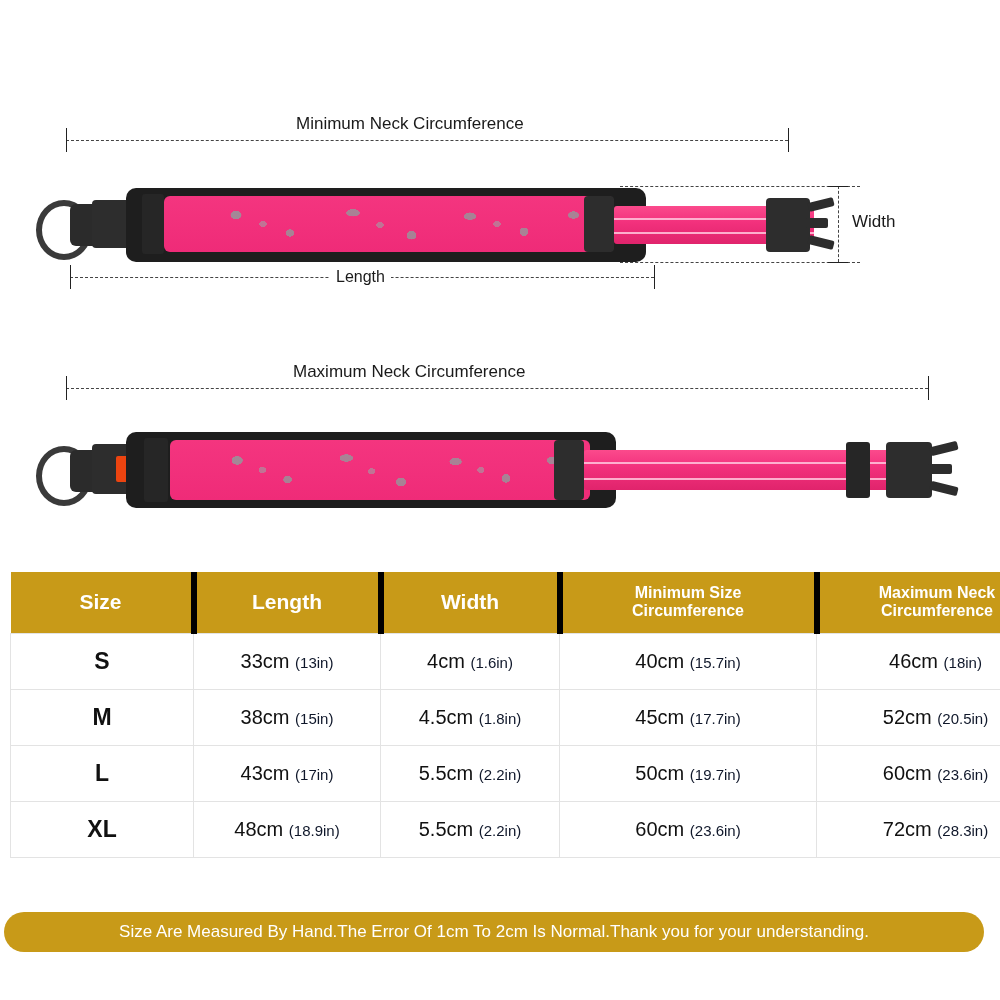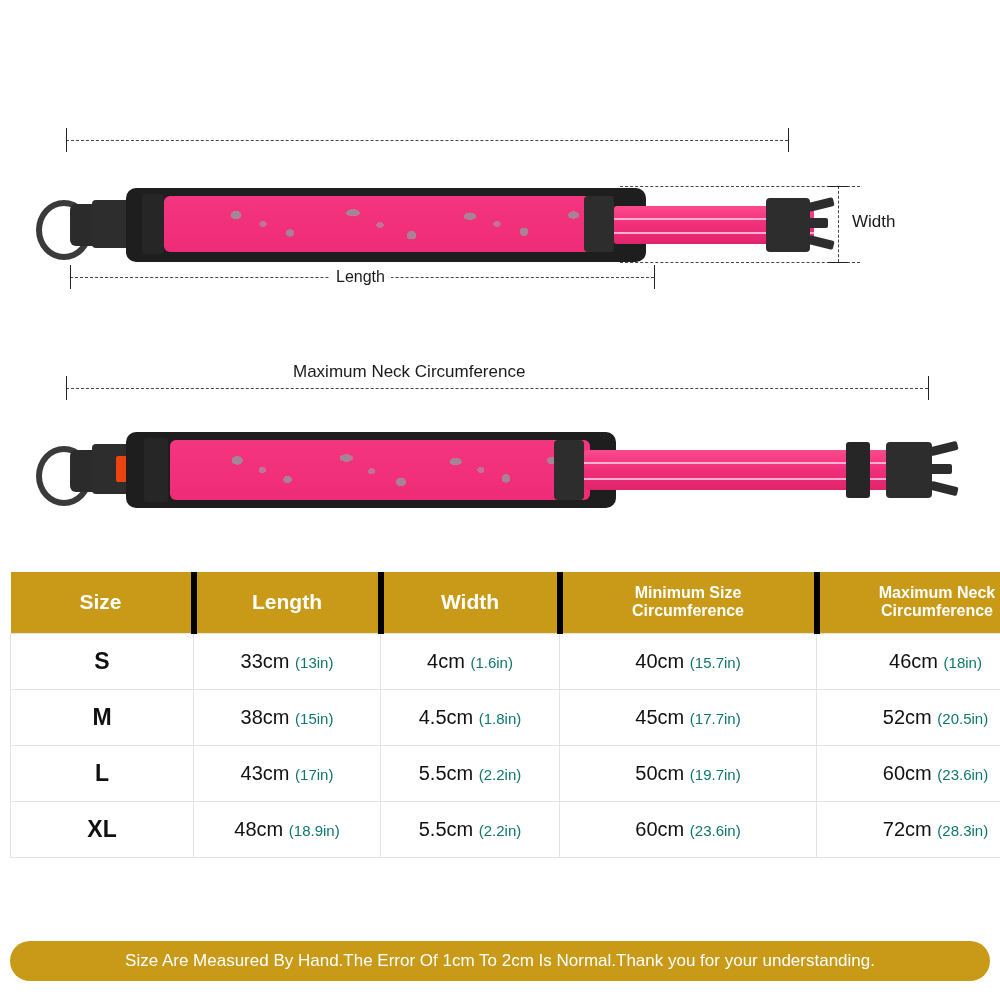--- a/index.html
+++ b/index.html
@@ -148,45 +148,45 @@
     font-size: 20px;
     padding: 14px 4px;
     color: #111;
   }
   .size-table td.sizecol {
     font-size: 23px;
     font-weight: bold;
   }
   .size-table td .inch {
     font-size: 15px;
-    color: #0f766e;
+    color: #0f172a;
   }
 
   .footnote {
     position: absolute;
-    left: 10px;
+    left: 4px;
     top: 912px;
     width: 980px;
     height: 40px;
     background: #c89a18;
     border-radius: 20px;
     color: #fff;
     font-size: 17px;
     display: flex;
     align-items: center;
     justify-content: center;
     text-align: center;
-    margin-top: 29px;
   }
 </style>
 </head>
 <body>
 
 <div class="abs" style="left:0;top:0;width:1000px;height:320px;">
 
+  <div class="dim-label" style="left:296px;top:114px;">Minimum Neck Circumference</div>
   <div class="dashline-h" style="left:66px;top:140px;width:722px;"></div>
   <div class="tick" style="left:66px;top:128px;height:24px;"></div>
   <div class="tick" style="left:788px;top:128px;height:24px;"></div>
 
   <div class="dashline-h" style="left:620px;top:186px;width:240px;"></div>
   <div class="dashline-h" style="left:620px;top:262px;width:240px;"></div>
   <div class="dashline-v" style="left:838px;top:186px;height:76px;"></div>
   <div class="tick" style="left:828px;top:186px;height:0;border-left:none;border-top:1.5px solid #222;width:20px;"></div>
   <div class="tick" style="left:828px;top:262px;height:0;border-left:none;border-top:1.5px solid #222;width:20px;"></div>
   <div class="dim-label" style="left:852px;top:212px;">Width</div>

